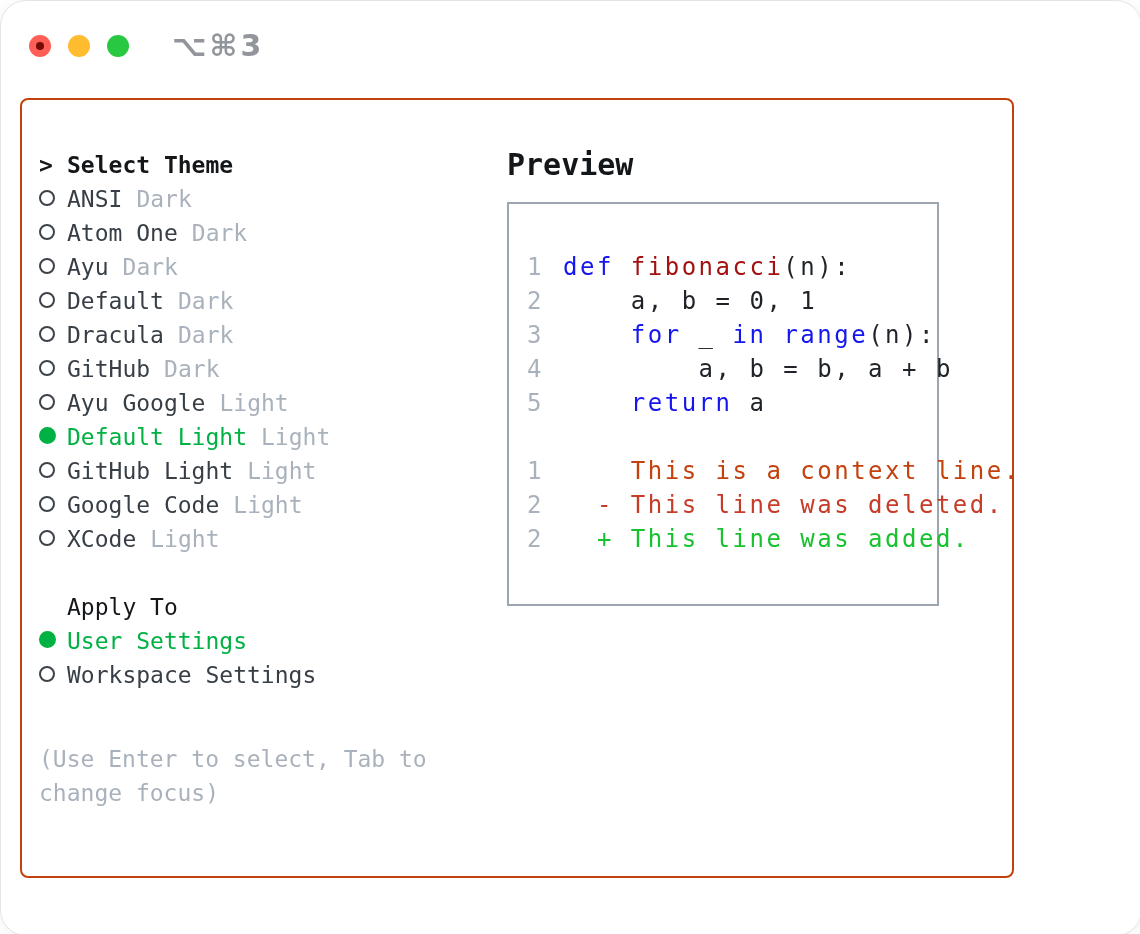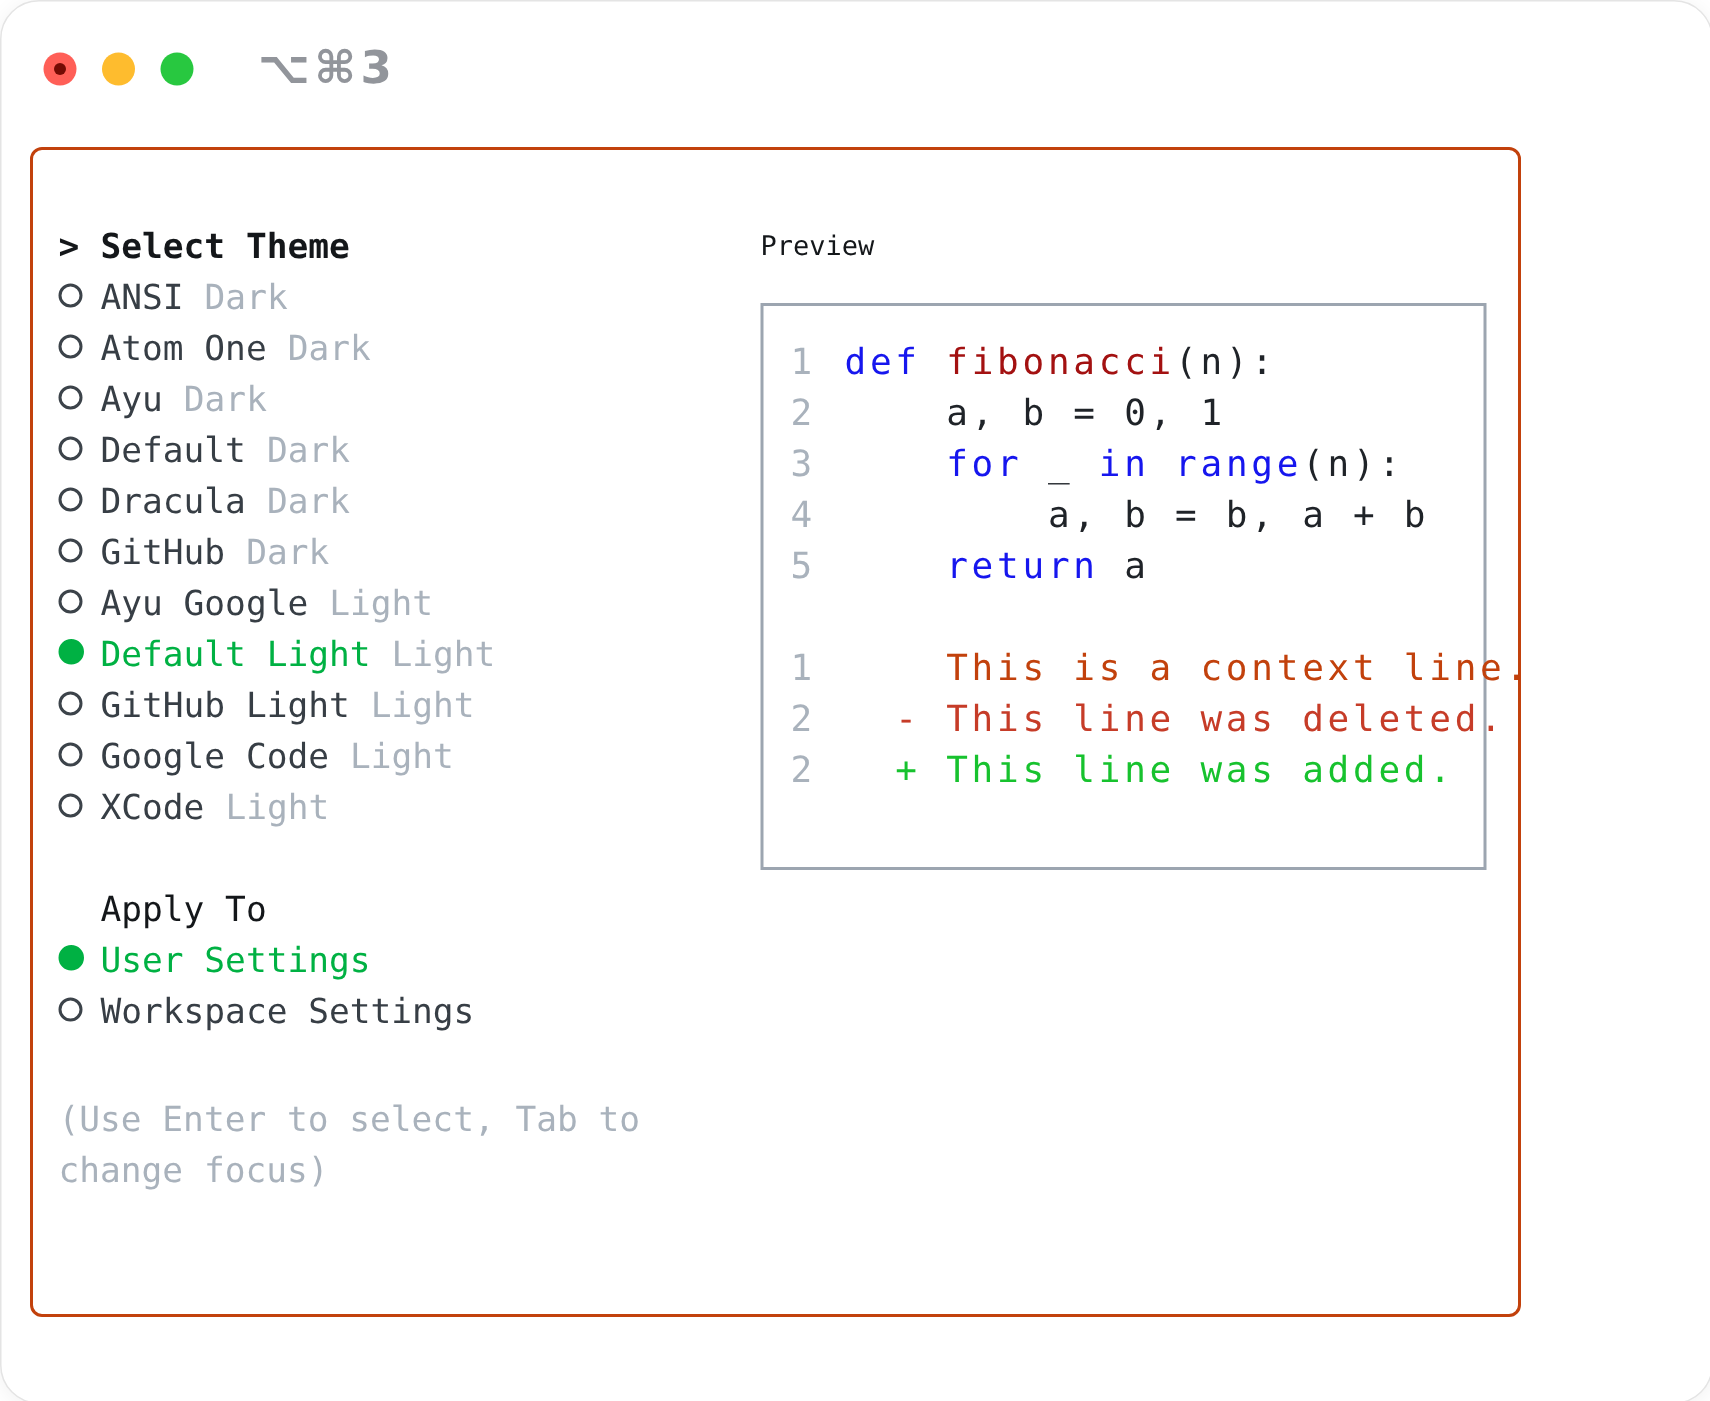--- a/index.html
+++ b/index.html
@@ -27,27 +27,27 @@
   .prefix{display:inline-block;width:28px;}
   .caret{font-weight:bold;color:#14171a;}
   .heading-text{font-weight:bold;color:#14171a;}
   .subheading-text{color:#14171a;}
   .radio{display:inline-block;width:12px;height:12px;border:2px solid #3c434a;border-radius:50%;vertical-align:1px;}
   .radio.selected{background:#00b143;border-color:#00b143;width:13px;height:13px;}
   .t-variant{color:#a9b2bc;margin-left:14px;}
   .theme-row.selected .t-name{color:#00b143;text-align:center;}
   .apply-row.selected .a-label{color:#00b143;}
   .spacer-row{height:34px;}
-  .hint{margin-top:4px;color:#a9b2bc;width:424px;white-space:normal;}
+  .hint{margin-top:16px;color:#a9b2bc;width:424px;white-space:normal;}
   
   .right-col{margin:48px 0 0 38px;}
-  .preview-heading{font-size:18px;line-height:34px;font-weight:normal;color:#14171a;}
+  .preview-heading{font-size:30px;line-height:34px;font-weight:bold;color:#14171a;}
   .preview-box{
-    margin-top:20px;width:484px;box-sizing:border-box;border:2px solid #9ca5b0;
-    padding:20px 12px 48px 18px;font-size:24px;line-height:34px;letter-spacing:2.5px;
+    margin-top:20px;width:432px;box-sizing:border-box;border:2px solid #9ca5b0;
+    padding:46px 12px 48px 18px;font-size:24px;line-height:34px;letter-spacing:2.5px;
     white-space:pre;color:#1f2328;background:#fff;
   }
   .pline{height:34px;}
   .lnum{display:inline-block;width:36px;color:#a9b2bc;}
   .tok-keyword{color:#1616ee;}
   .tok-function{color:#a31111;}
   .tok-plain{color:#1f2328;}
   .diff-context{color:#c2410c;}
   .diff-deleted{color:#c63c28;}
   .diff-added{color:#17c22e;margin-top:36px;}

